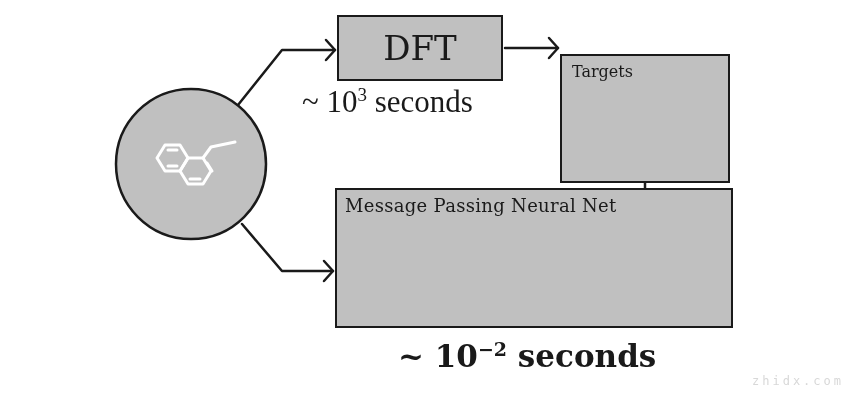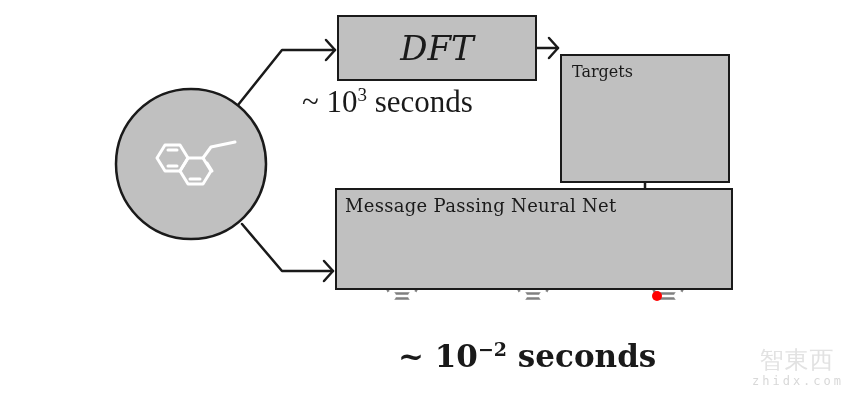--- a/index.html
+++ b/index.html
@@ -1,26 +1,26 @@
 <!DOCTYPE html>
 <html><head>
 <meta charset="utf-8">
 <style>
   html, body { margin:0; padding:0; background:#ffffff; }
   body { width:850px; height:400px; position:relative; overflow:hidden; font-family:"DejaVu Serif", serif; }
   #canvas { position:absolute; left:0; top:0; width:850px; height:400px; }
   .box { position:absolute; background:#c0c0c0; border:2.5px solid #1a1a1a; box-sizing:border-box; }
   .txt { position:absolute; color:#1a1a1a; white-space:nowrap; font-family:"DejaVu Serif", serif; }
-  #dft-box { left:337px; top:15px; width:200px; height:66px;font-style:italic; }
+  #dft-box { left:337px; top:15px; width:166px; height:66px; }
   #dft-label { left:0; top:0; width:100%; text-align:center; line-height:62px; font-size:34px; }
   #targets-box { left:560px; top:15px; width:170px; height:129px;margin-top:39px; }
   #targets-title { left:10px; top:6px; font-size:16px; }
   #targets-values { left:8px; top:62px; font-size:36px; font-style:italic; }
   #targets-values sub { font-size:20px; font-style:normal; }
-  #mpnn-box { left:335px; top:188px; width:398px; height:102px; }
+  #mpnn-box { left:335px; top:188px; width:398px; height:140px; }
   #mpnn-title { left:8px; top:5px; font-size:18px; letter-spacing:0.3px; }
   #dft-time { left:302px; top:84px; font-size:31px;font-family:Liberation Serif, serif; }
   #mpnn-time { left:398px; top:338px; font-size:31px;font-weight:bold; }
   .time sup { font-size:19px; vertical-align:super; line-height:0; }
   #watermark { position:absolute; left:752px; top:344px; width:90px; height:48px; }
   #wm-text { position:absolute; left:0; top:30px; width:90px; text-align:center; font-family:"DejaVu Sans Mono", monospace; font-size:12px; letter-spacing:3px; color:#d8d8d8; }
   #wm-chars { position:absolute; left:0; top:0; width:90px; text-align:center; font-family:"DejaVu Sans", sans-serif; font-size:24px; color:#e2e2e2; letter-spacing:1px; }
 </style>
 </head>
 <body>
@@ -163,15 +163,14 @@
   <div class="txt" id="targets-title">Targets</div>
 </div>
 
 <div class="box" id="mpnn-box">
   <div class="txt" id="mpnn-title">Message Passing Neural Net</div>
 </div>
 
 <div class="txt time" id="mpnn-time"><span>~ 10</span><sup>−2</sup> <span>seconds</span></div>
 
 <div id="watermark">
-  <div id="wm-chars">智東西</div>
   <div id="wm-text">zhidx.com</div>
 </div>
 
 </body></html>

